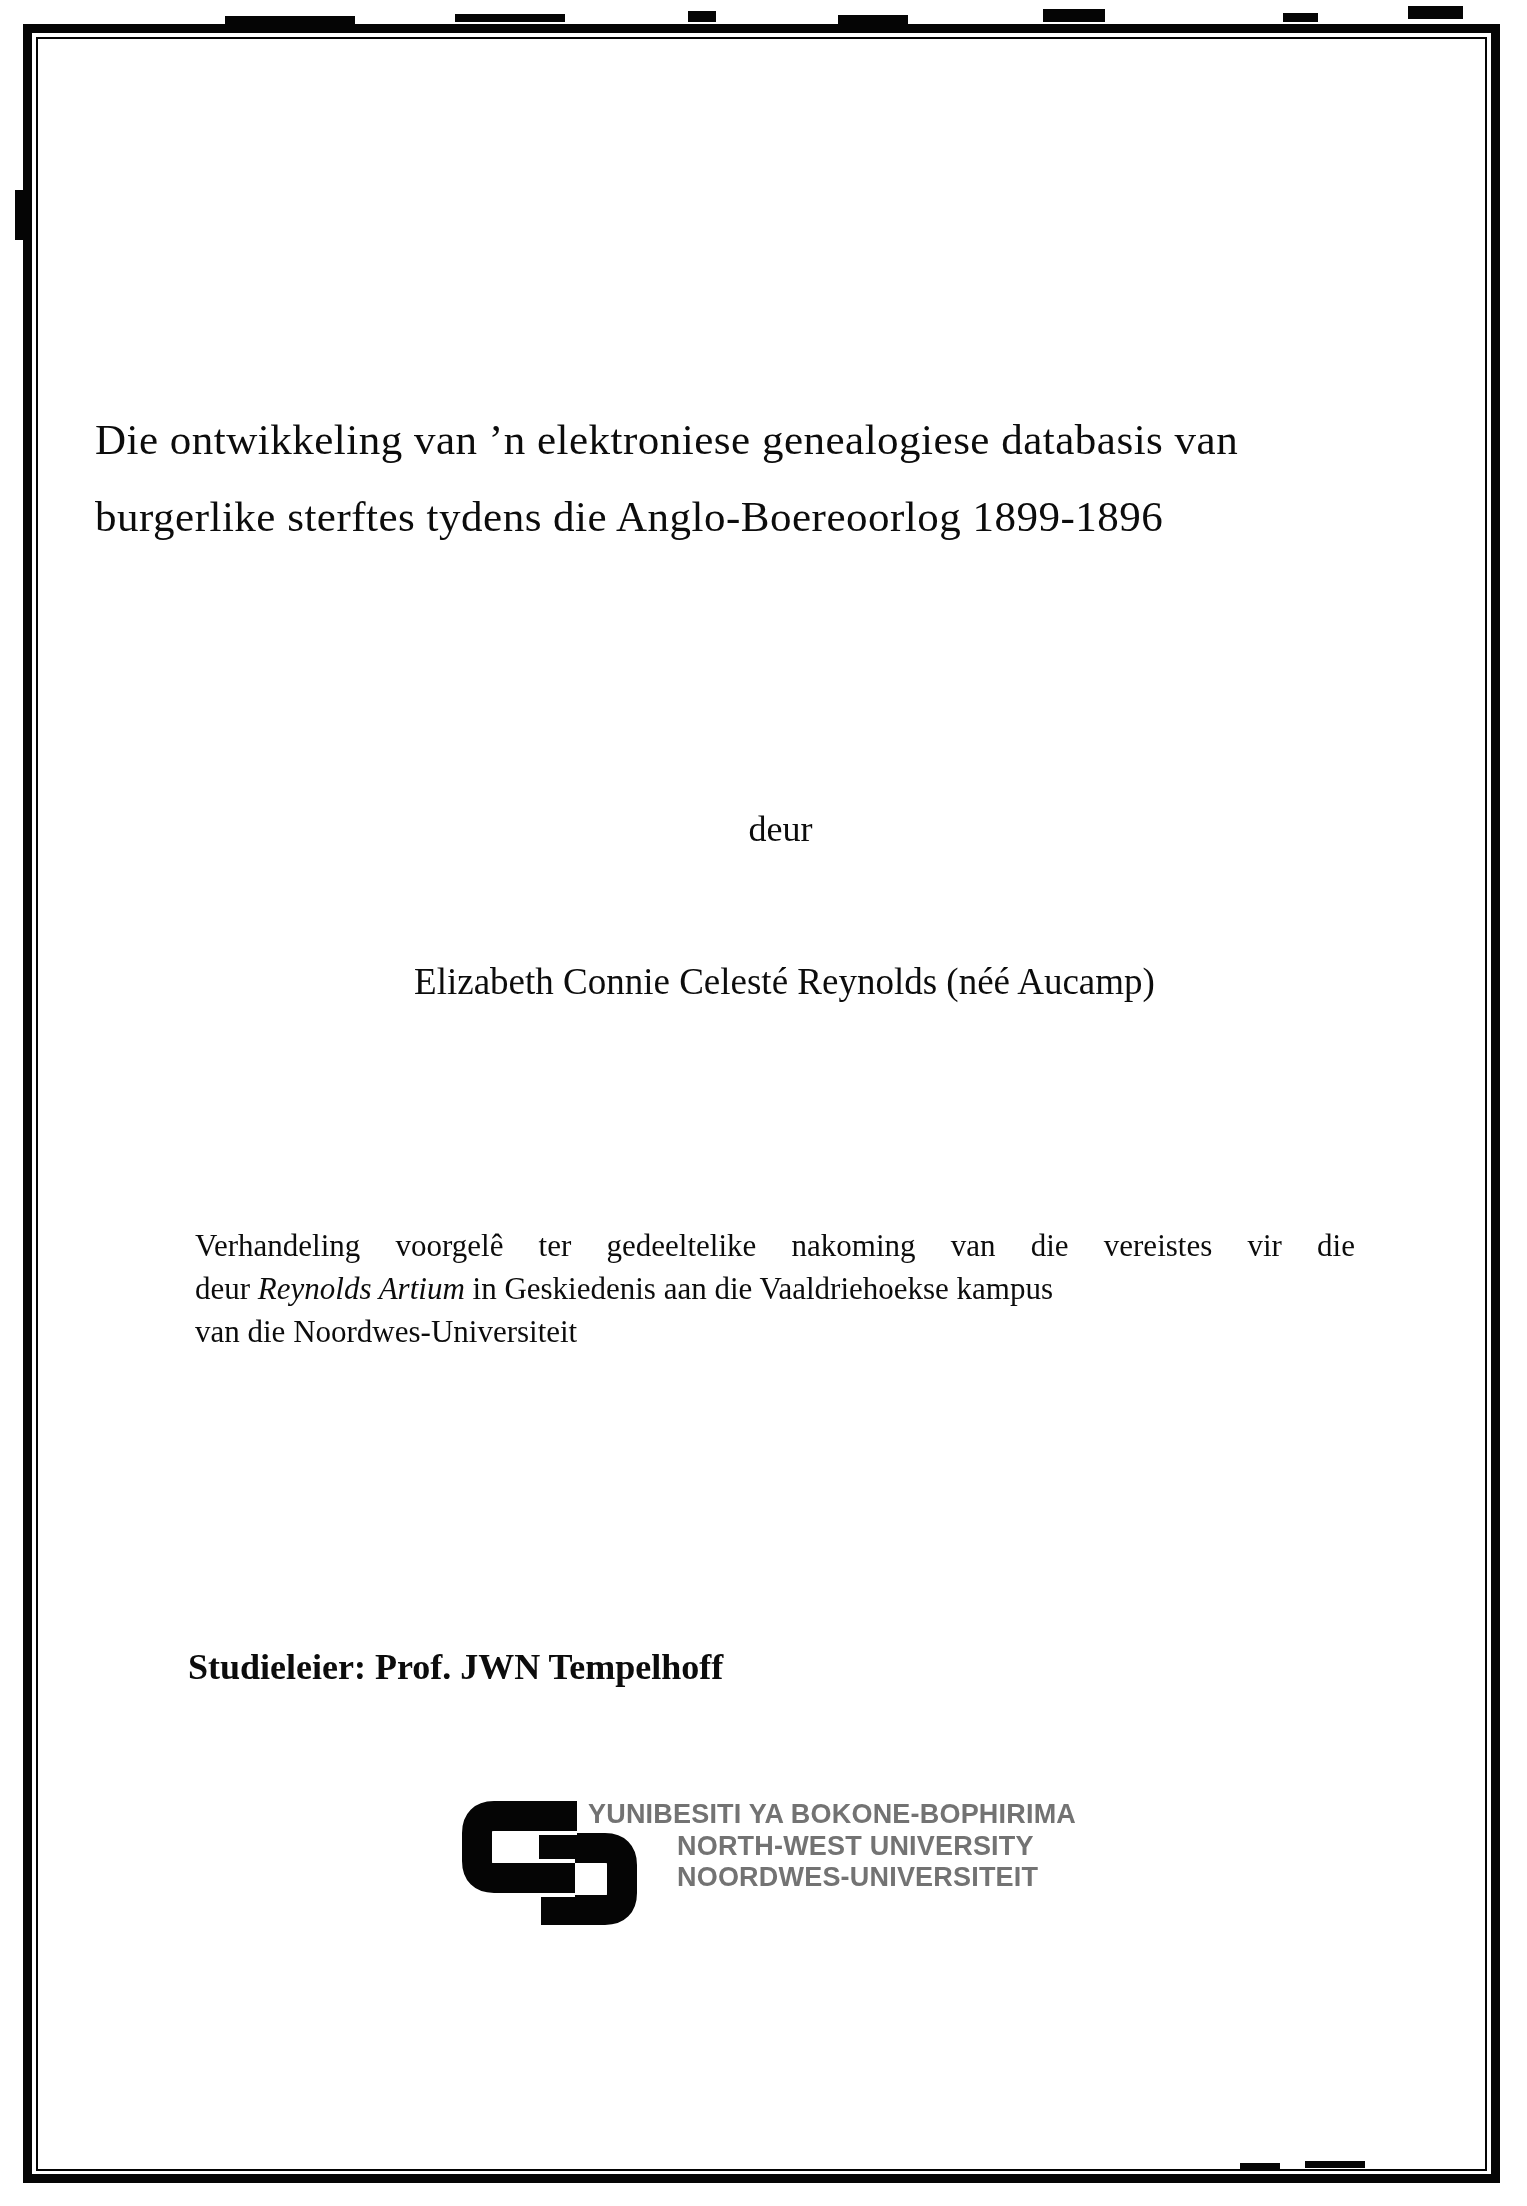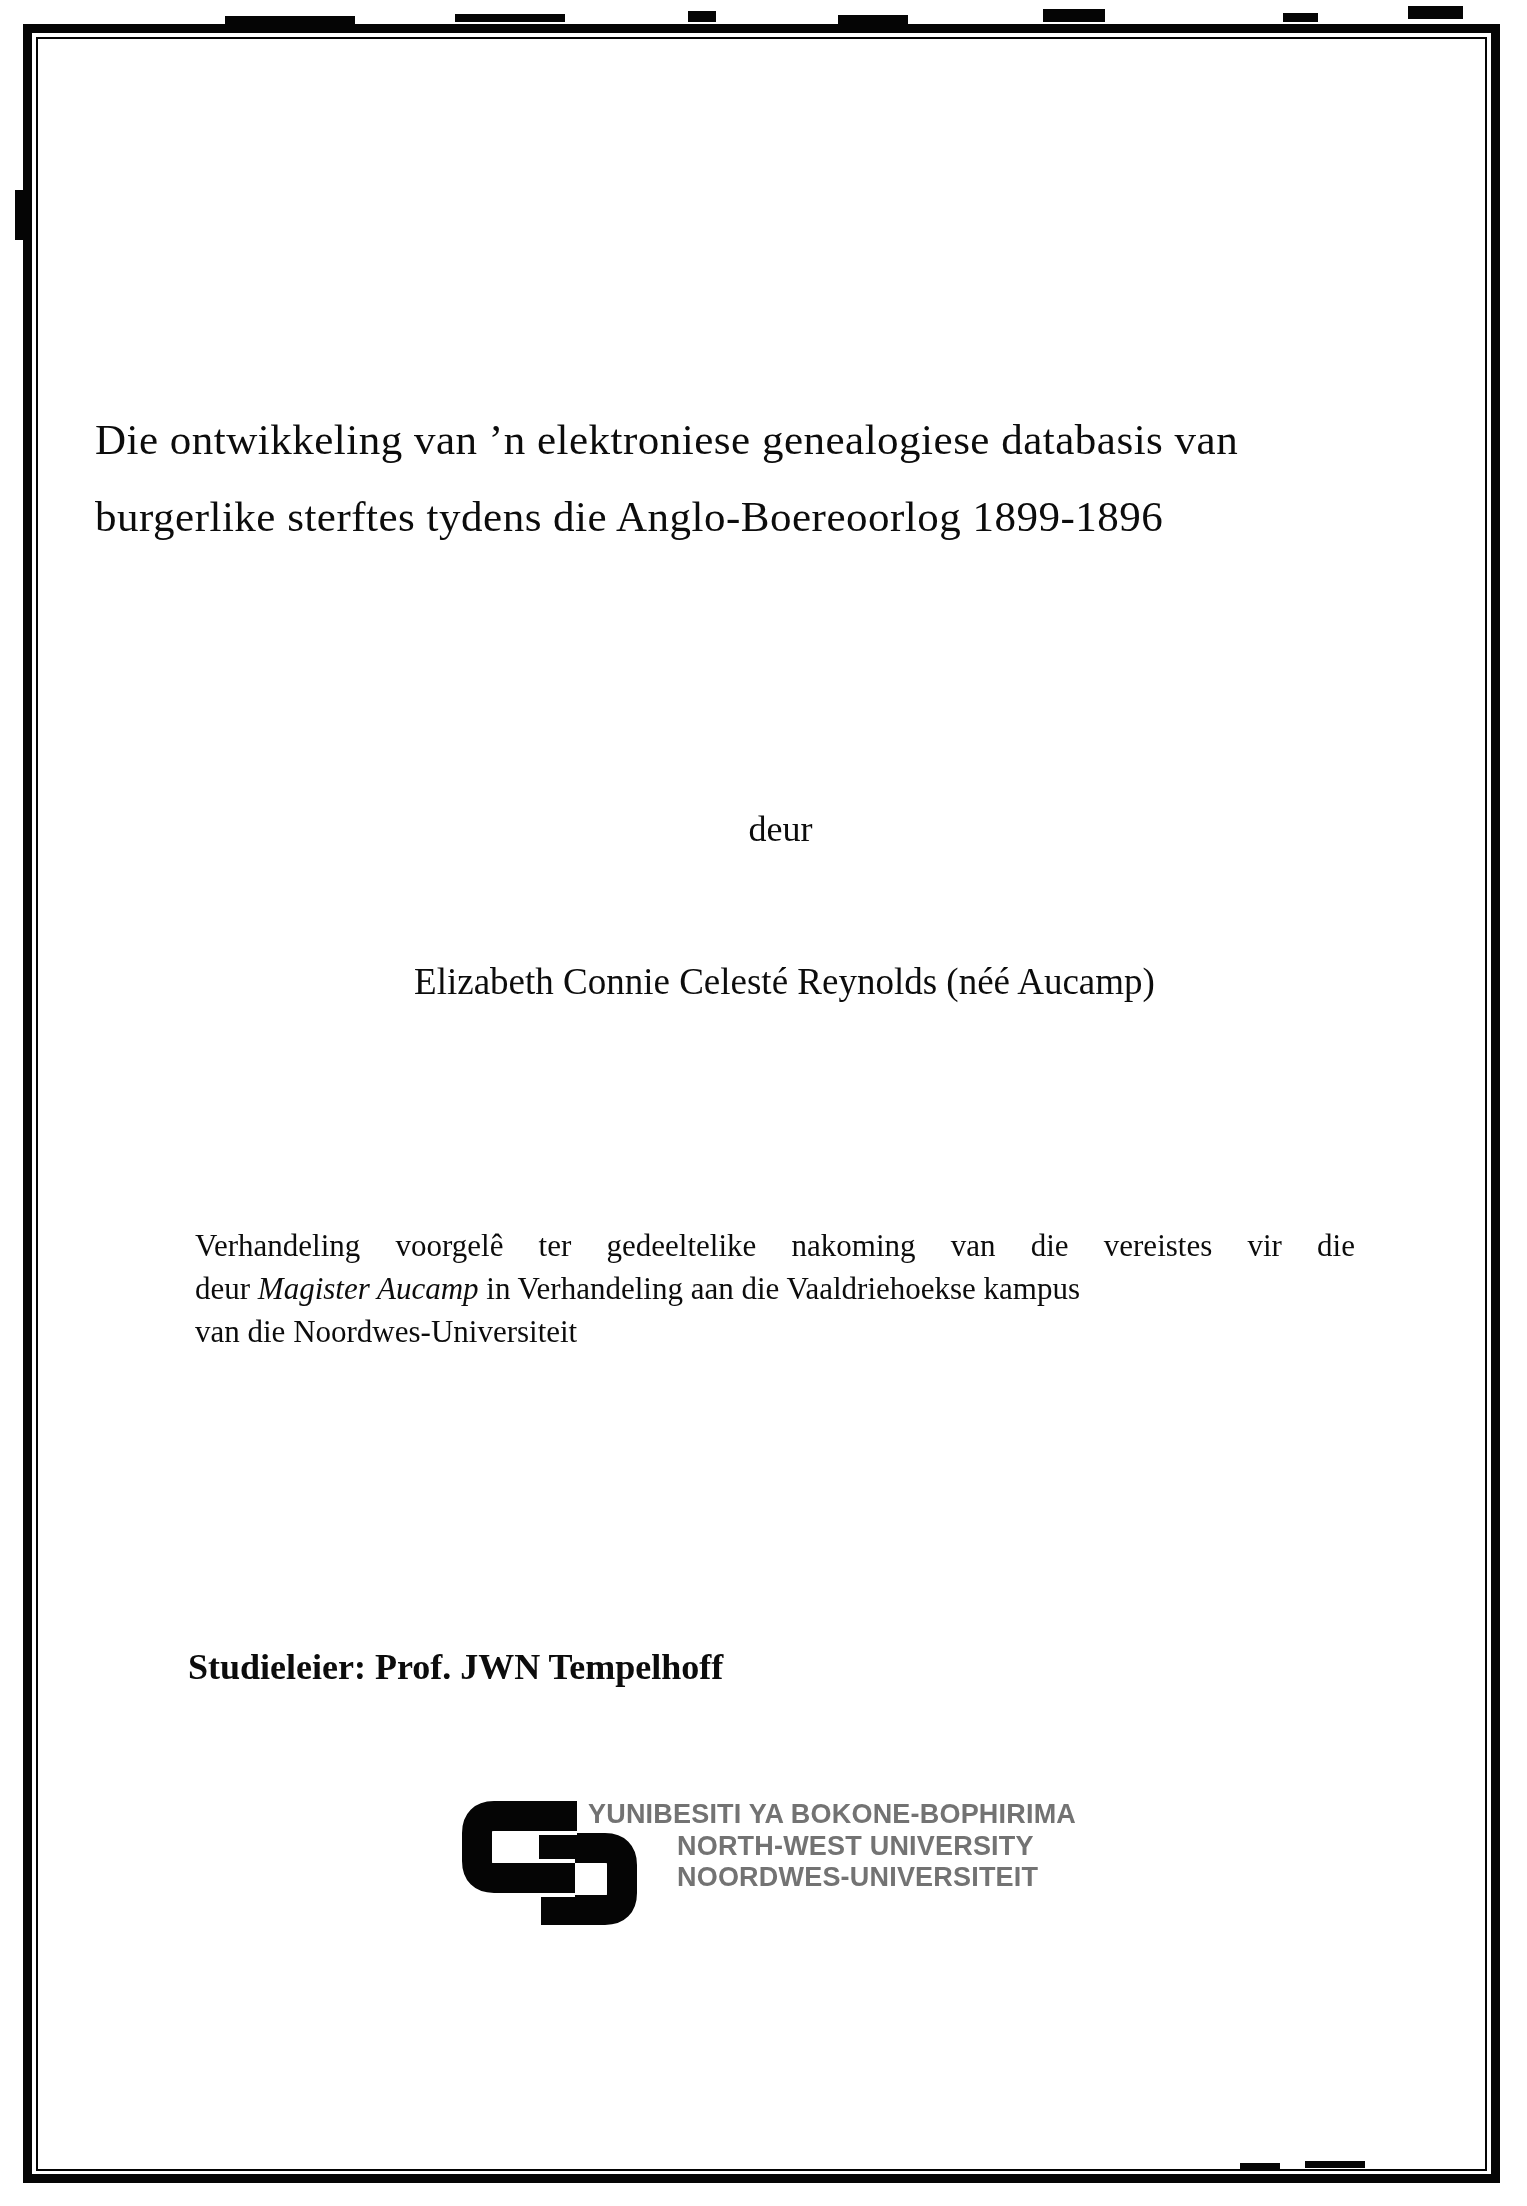--- a/index.html
+++ b/index.html
@@ -89,21 +89,21 @@
     <div>Die ontwikkeling van ’n elektroniese genealogiese databasis van</div>
     <div>burgerlike sterftes tydens die Anglo-Boereoorlog 1899-1896</div>
   </div>
 
   <div class="byline">deur</div>
 
   <div class="author-line">Elizabeth Connie Celesté Reynolds (néé Aucamp)</div>
 
   <div class="statement">
     <div class="justified">Verhandeling voorgelê ter gedeeltelike nakoming van die vereistes vir die</div>
-    <div><span>deur </span><span class="italic">Magister Aucamp</span><span> in Verhandeling aan die Vaaldriehoekse kampus</span></div>
+    <div><span>deur </span><span class="italic">Reynolds Artium</span><span> in Geskiedenis aan die Vaaldriehoekse kampus</span></div>
     <div>van die Noordwes-Universiteit</div>
   </div>
 
   <div class="supervisor-block">
     <div>Studieleier: Prof. JWN Tempelhoff</div>
   </div>
 
   <svg class="logo-mark" viewBox="0 0 175 124" aria-hidden="true">
 
     <path d="M 77 47 H 143 Q 160 47 160 64 V 92 Q 160 109 143 109 H 79" fill="none" stroke="#ffffff" stroke-width="38"></path>

